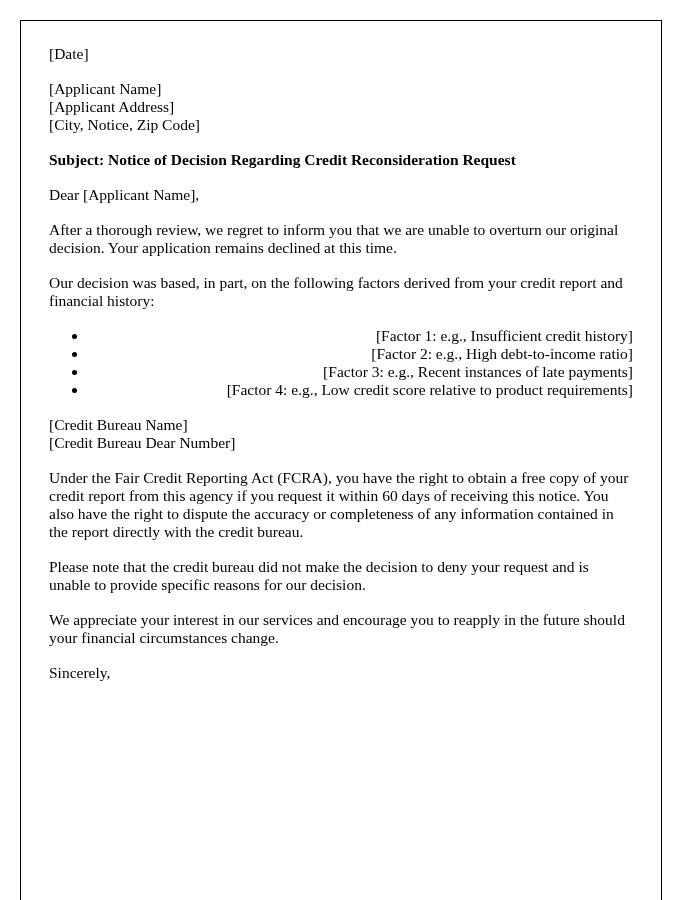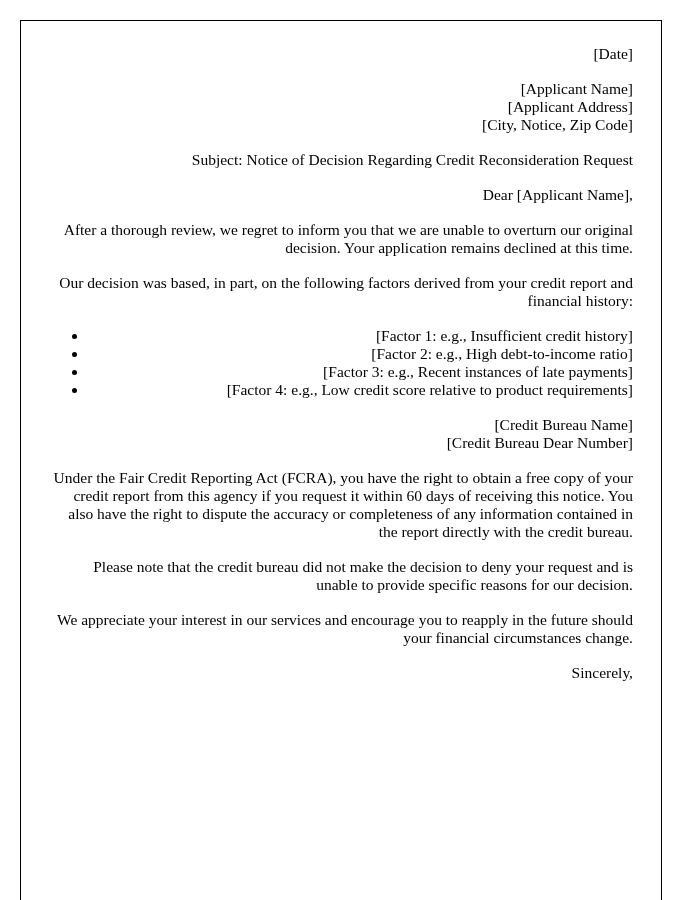--- a/index.html
+++ b/index.html
@@ -19,27 +19,26 @@
     border: 1px solid #000000;
     background: #ffffff;
     padding: 24px 28px 40px 28px;
     font-family: "Liberation Serif", "DejaVu Serif", serif;
     font-size: 15.5px;
     line-height: 18px;
     color: #000000;
   }
   .block {
     margin: 0 0 17px 0;
-    text-align: right;
   }
   .line {
     margin: 0;
   }
   .subject {
-    font-weight: normal;
+    font-weight: bold;
   }
   ul.factors {
     margin: 0 0 17px 0;
     padding: 0 0 0 39px;
     list-style-type: disc;
   }
   ul.factors li {
     margin: 0;
     line-height: 18px;
     text-align: right;

